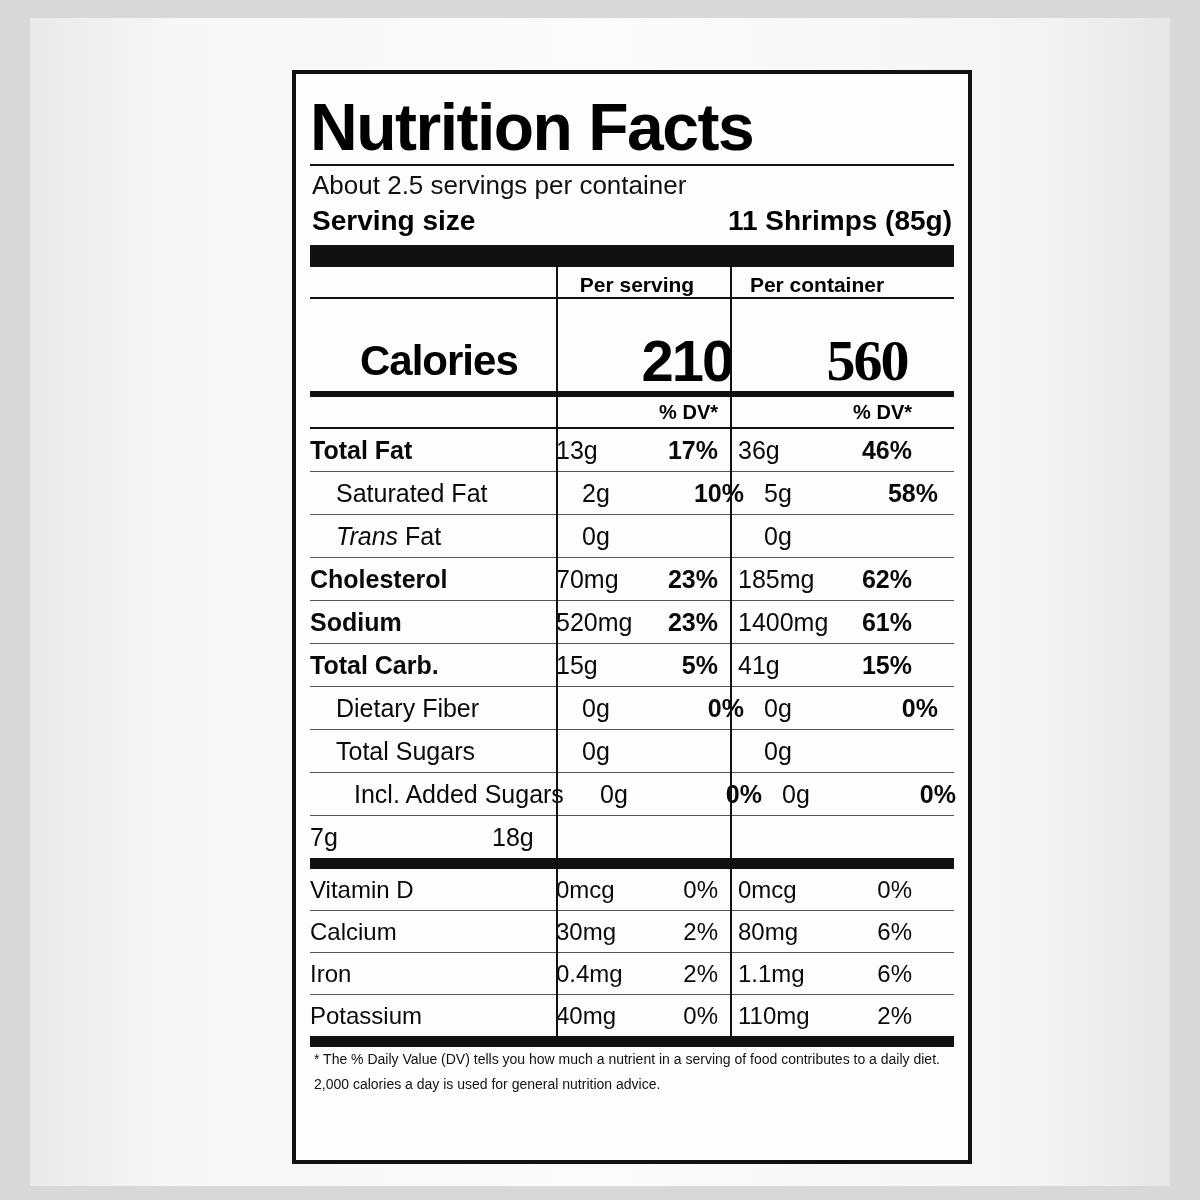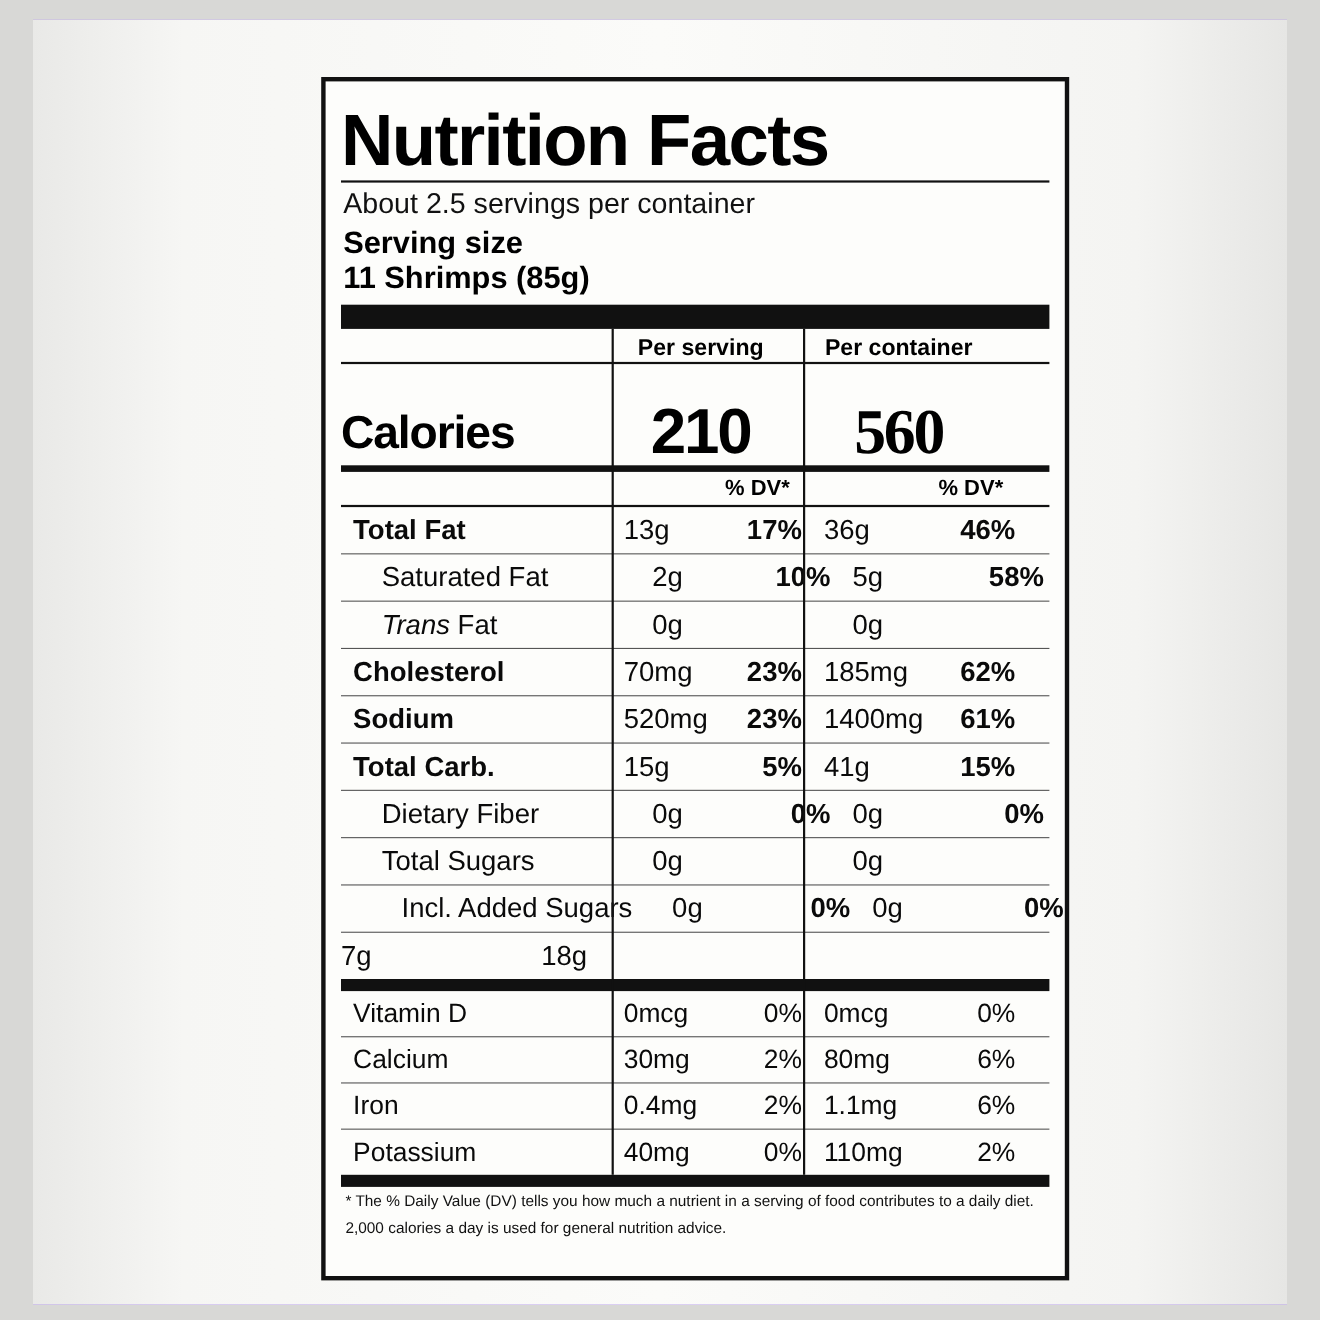--- a/index.html
+++ b/index.html
@@ -14,21 +14,21 @@
     overflow: hidden;
   }
 
   
   .panel {
     position: absolute;
     left: 30px;
     top: 18px;
     width: 1140px;
     height: 1168px;
-    background: #8b5cf6;
+    background: #3b82f6;
   }
   .panel-inner-shade {
     position: absolute;
     left: 0; top: 0; right: 0; bottom: 0;
     background: linear-gradient(90deg, #e9e9e7 0%, #f6f6f4 12%, #fbfbf9 50%, #f4f4f2 88%, #e6e6e4 100%);
   }
 
   
   .label {
     position: absolute;
@@ -62,21 +62,20 @@
     padding: 4px 0 2px 2px;
   }
   .serving-row {
     display: flex;
     justify-content: space-between;
     align-items: baseline;
     font-weight: bold;
     font-size: 28px;
     padding: 2px 2px 8px 2px;
     color: #000;
-    flex-direction: column;
   }
 
   
   .grid {
     position: relative;
   }
   .colline {
     position: absolute;
     top: 0;
     bottom: 0;
@@ -95,20 +94,21 @@
   .c-amt  { width: 100px; flex: 0 0 100px; }
   .c-dv   { width: 62px;  flex: 0 0 62px; text-align: right; padding-right: 8px;}
   .c-amt2 { width: 108px; flex: 0 0 108px; padding-left: 12px;}
   .c-dv2  { width: 66px;  flex: 0 0 66px; text-align: right; padding-right: 4px;}
 
   .hdr-per { text-align: center; }
 
   .cal-row {
     display: flex;
     align-items: flex-end;
+    justify-content: flex-end;
   }
   .cal-word {
     font-weight: bold;
     font-size: 42px;
     letter-spacing: -1px;
     padding-bottom: 6px;
   }
   .cal-num {
     font-weight: bold;
     font-size: 58px;
@@ -124,21 +124,21 @@
     padding: 4px 0 3px 0;
   }
 
   .nut-row {
     display: flex;
     align-items: baseline;
     font-size: 25px;
     padding: 7px 0 6px 0;
     color: #0a0a0a;
   }
-  .nut-row .c-name { font-weight: bold; margin-left: 11px; }
+  .nut-row .c-name { font-weight: bold; }
   .nut-row.sub .c-name { font-weight: normal; padding-left: 26px; }
   .nut-row.sub2 .c-name { font-weight: normal; padding-left: 44px; }
   .nut-row .c-dv, .nut-row .c-dv2 { font-weight: bold; }
   .nut-row.vit { font-size: 24px; }
   .nut-row.vit .c-name { font-weight: normal; }
   .nut-row.vit .c-dv, .nut-row.vit .c-dv2 { font-weight: normal; }
   .ital { font-style: italic; }
 
   .footnote {
     font-size: 14px;

